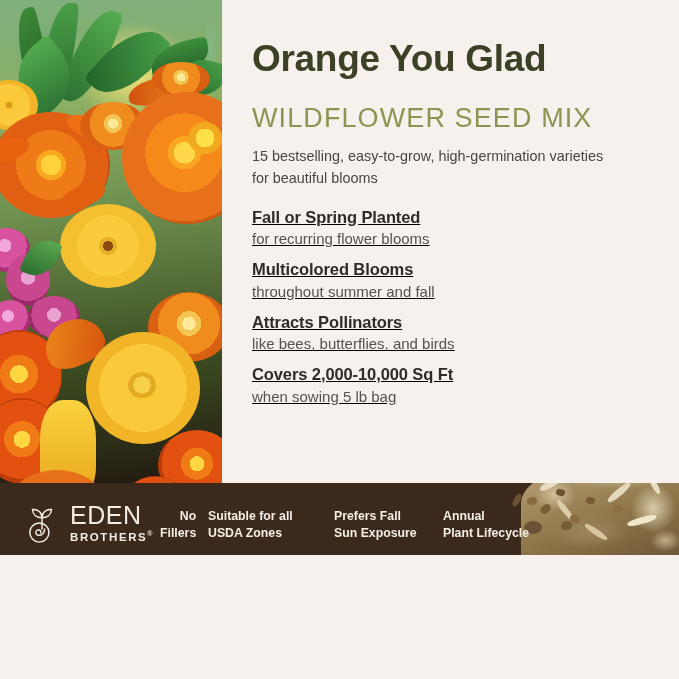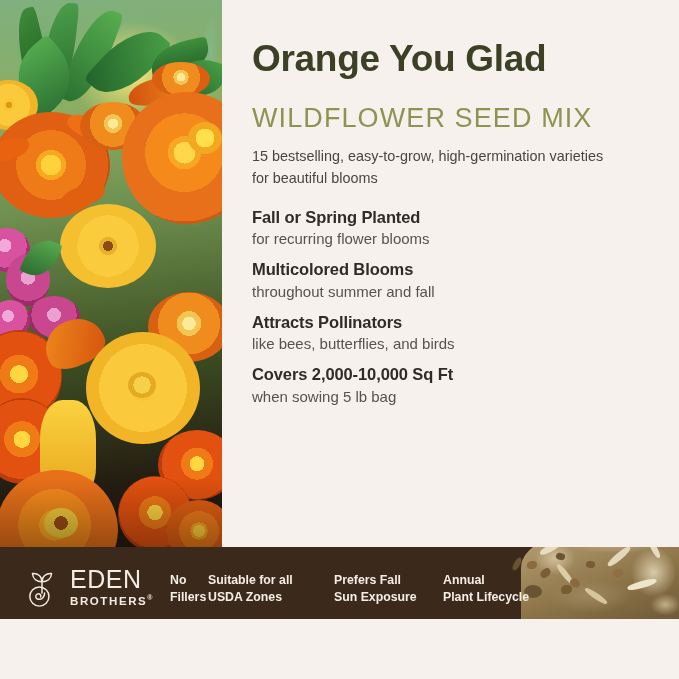--- a/index.html
+++ b/index.html
@@ -2,21 +2,21 @@
 <html><head>
 <meta charset="utf-8">
 <style>
   html,body{margin:0;padding:0;}
   body{
     width:679px;height:679px;
     font-family:"Liberation Sans", sans-serif;
     background:#f6f1ec;
     overflow:hidden;
   }
-  #card{position:relative;width:679px;height:619px;overflow:hidden;background:#f6f1ec;}
+  #card{position:relative;width:679px;height:555px;overflow:hidden;background:#f6f1ec;}
 
   
   #photo{position:absolute;left:0;top:0;width:222px;height:612px;overflow:hidden;
          background:#2a3a18;}
   #photo .layer{position:absolute;inset:0;}
   .bg-blur{
     background:
       radial-gradient(closest-side at 60% 12%, rgba(250,230,120,.95), rgba(250,230,120,0) 70%),
       radial-gradient(closest-side at 88% 22%, rgba(245,225,110,.85), rgba(245,225,110,0) 70%),
       radial-gradient(closest-side at 18% 8%, rgba(110,175,120,.9), rgba(110,175,120,0) 72%),
@@ -52,21 +52,21 @@
   #title{
     font-size:37px;font-weight:bold;color:#3c4024;letter-spacing:-.3px;
     margin-top:40px;line-height:1.05;
   }
   #subtitle{
     font-size:27px;color:#8f9352;letter-spacing:1.1px;margin-top:8px;line-height:1.1;
   }
   #desc{
     font-size:14.4px;color:#4a4542;line-height:1.5;margin-top:13px;max-width:360px;
   }
-  .feature{margin-top:11px;}
+  .feature{margin-top:11px;text-decoration:underline;}
   .feature .f-title{
     font-size:16.5px;font-weight:bold;color:#2f2b29;line-height:1.2;letter-spacing:-.1px;
   }
   .feature .f-title sup{font-size:11px;vertical-align:3px;font-weight:bold;}
   .feature .f-sub{
     font-size:15px;color:#575250;margin-top:3px;line-height:1.25;
   }
   #features{margin-top:18px;}
 
   
@@ -231,21 +231,21 @@
         <path d="M23 17 C29 17 33.5 13.5 34 7.5 C27.5 7 23 11 23 17 Z" stroke="#f3ece4" stroke-width="1.7" stroke-linejoin="round"></path>
         <circle cx="20" cy="34" r="11" stroke="#f3ece4" stroke-width="1.7"></circle>
         <path d="M26 30 C26 34.5 22.5 38 18.5 37 C15.5 36.2 14.8 32.5 17.5 31.2 C20 30 22.5 32 21.5 34.5" stroke="#f3ece4" stroke-width="1.7" stroke-linecap="round" stroke-linejoin="round"></path>
       </svg>
       <div id="logo-text">
         <div id="logo-eden">EDEN</div>
         <div id="logo-bro"><span>BROTHERS</span><sup>®</sup></div>
       </div>
     </div>
 
-    <div class="foot-item" style="left:170px;">
+    <div class="foot-item" style="left:160px;text-align:right;">
       <div>No</div>
       <div>Fillers</div>
     </div>
     <div class="foot-item" style="left:208px;">
       <div>Suitable for all</div>
       <div>USDA Zones</div>
     </div>
     <div class="foot-item" style="left:334px;">
       <div>Prefers Fall</div>
       <div>Sun Exposure</div>

